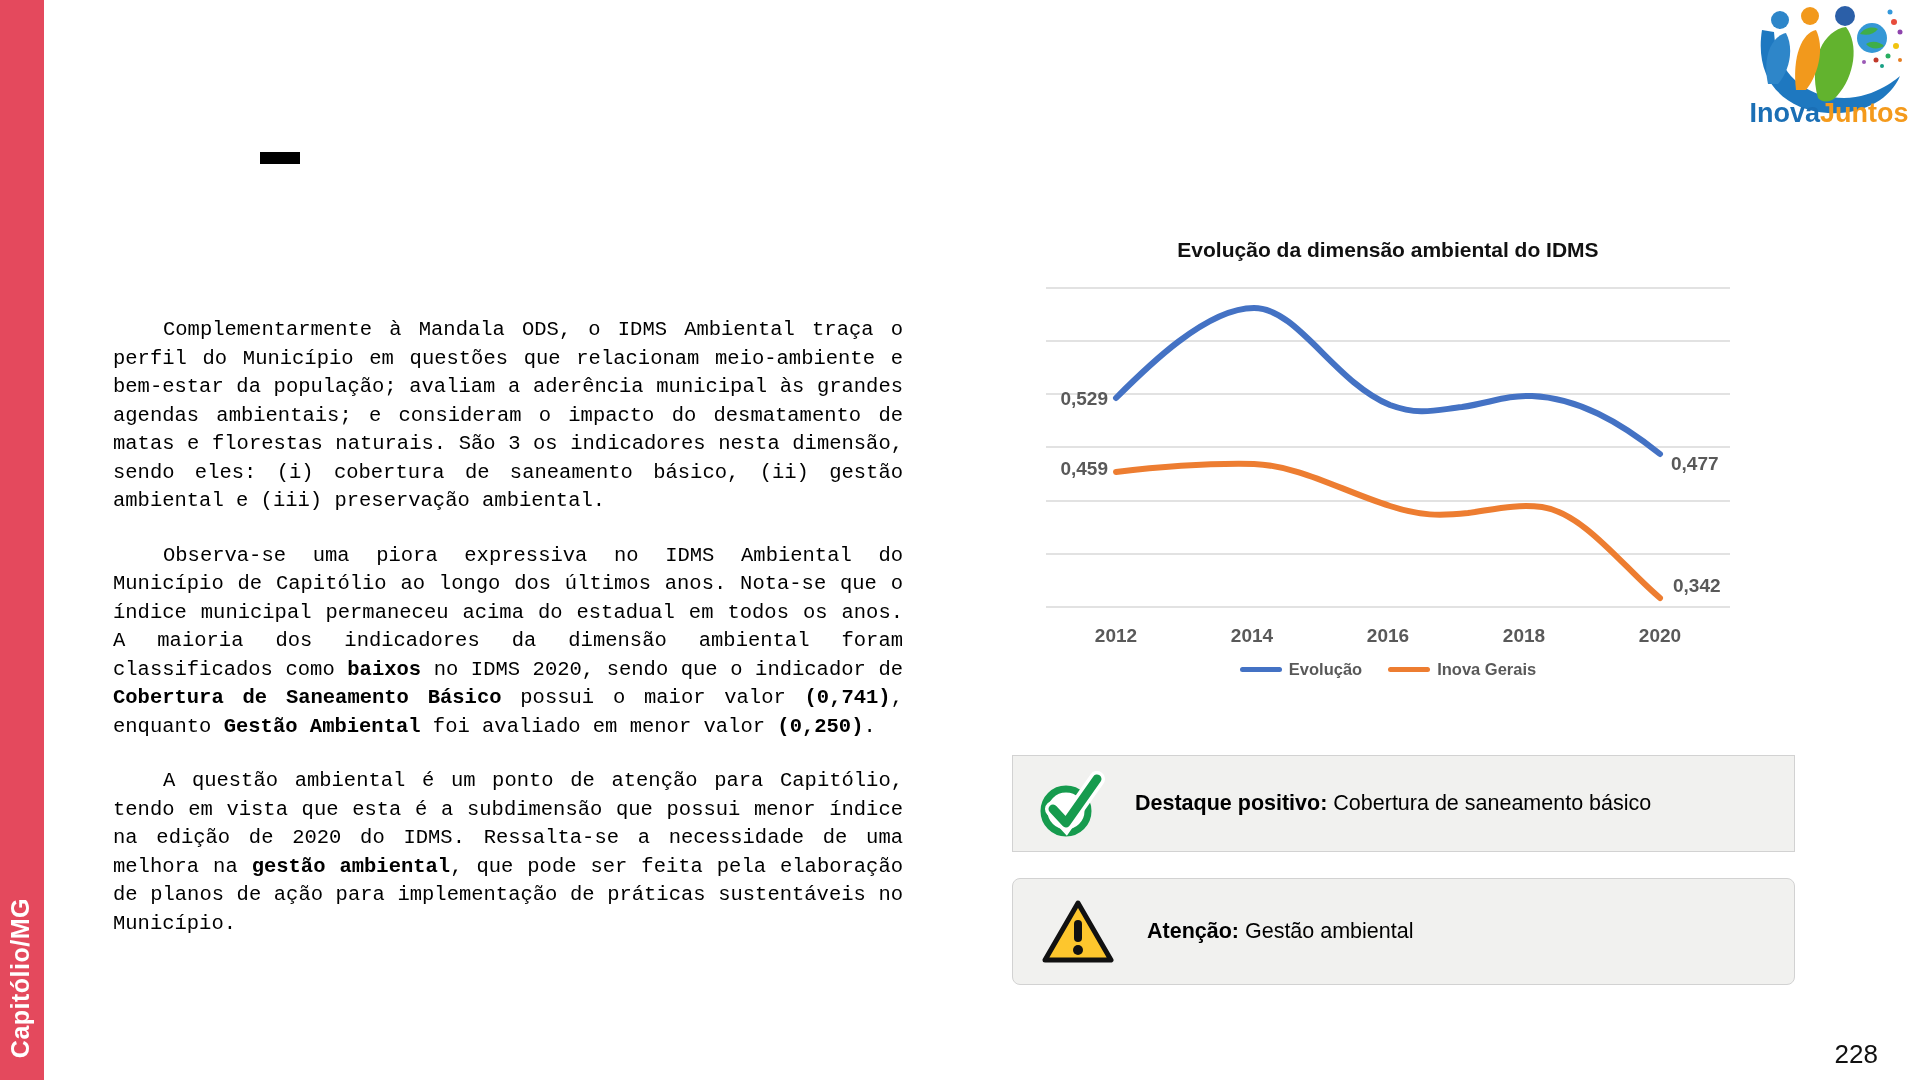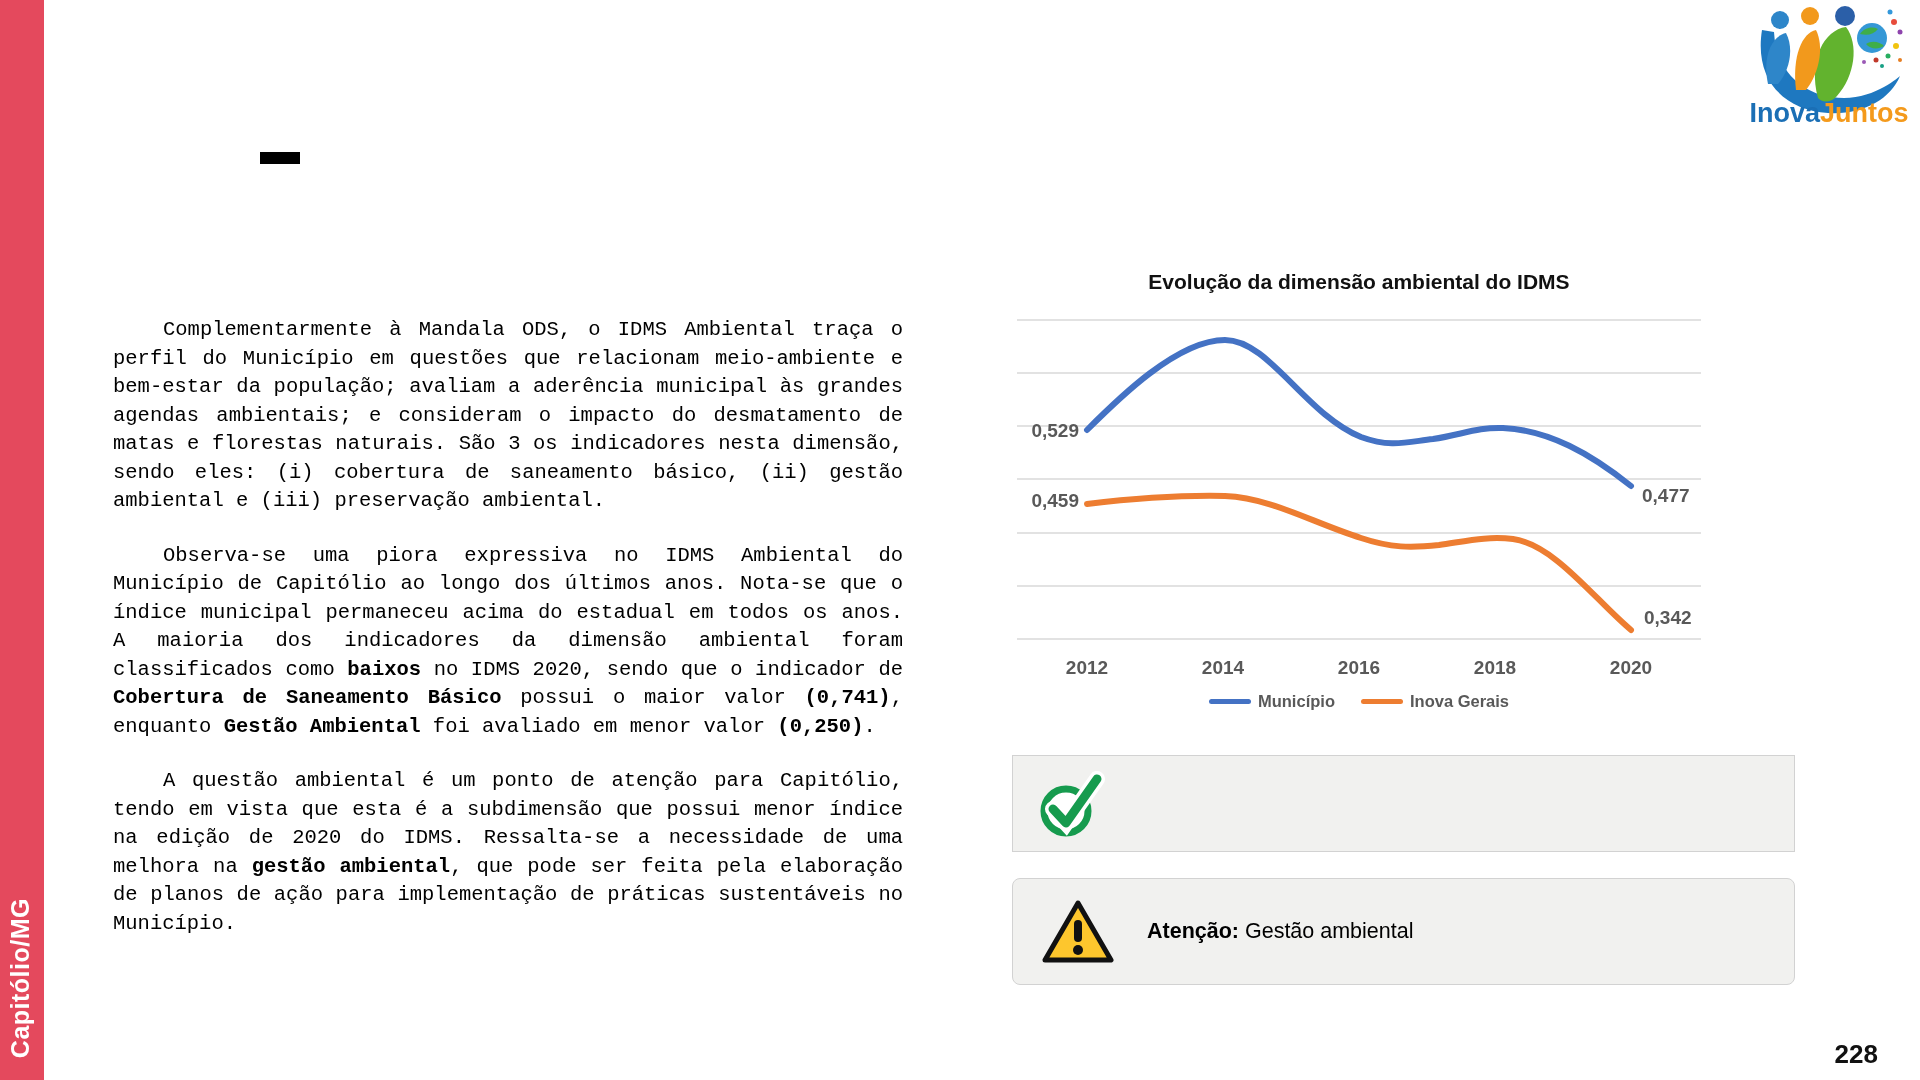--- a/index.html
+++ b/index.html
@@ -17,39 +17,39 @@
   
   .logo{position:absolute;left:1748px;top:0;width:164px;height:130px;}
 
   
   .textcol{position:absolute;left:113px;top:316px;width:790px;}
   .textcol p{margin:0 0 26px 0;text-align:justify;text-indent:50px;
         font-size:20.5px;line-height:28.5px;color:#000;font-family:Liberation Mono, monospace;}
   .b{font-weight:bold;}
 
   
-  .chart{position:absolute;left:1009px;top:238px;width:700px;margin-top:32px;}
+  .chart{position:absolute;left:1038px;top:238px;width:700px;}
   .chart-title{text-align:center;font-weight:bold;font-size:21px;color:#111;margin-bottom:14px;}
   .plot{display:block;}
   .legend{display:flex;justify-content:center;align-items:center;gap:26px;margin-top:6px;}
   .legend-item{display:flex;align-items:center;gap:7px;}
   .legend-swatch{width:42px;height:5px;border-radius:3px;}
   .sw-blue{background:#4472c4;}
   .sw-orange{background:#ed7d31;}
   .legend-label{font-weight:bold;font-size:16.5px;color:#595959;}
 
   
   .callout{position:absolute;left:1012px;width:783px;background:#f1f1ef;border:1px solid #d2d2d2;
         display:flex;align-items:center;gap:30px;padding-left:26px;box-sizing:border-box;}
   .callout-positive{top:755px;height:97px;}
   .callout-warning{top:878px;height:107px;border-radius:8px;}
   .callout-text{font-size:21.5px;color:#000;}
 
   
-  .page-number{position:absolute;right:42px;bottom:10px;font-size:26px;color:#111;font-weight:bold;}
+  .page-number{position:absolute;right:42px;bottom:10px;font-size:26px;color:#111;}
 </style>
 </head>
 <body>
 
 <div class="page">
 
   <div class="sidebar">
     <div class="sidebar-label">Capitólio/MG</div>
   </div>
 
@@ -115,35 +115,36 @@
         <text x="78" y="366">2012</text>
         <text x="214" y="366">2014</text>
         <text x="350" y="366">2016</text>
         <text x="486" y="366">2018</text>
         <text x="622" y="366">2020</text>
       </g>
     </svg>
     <div class="legend">
       <div class="legend-item">
         <span class="legend-swatch sw-blue"></span>
-        <span class="legend-label">Município</span>
+        <span class="legend-label">Evolução</span>
       </div>
       <div class="legend-item">
         <span class="legend-swatch sw-orange"></span>
         <span class="legend-label">Inova Gerais</span>
       </div>
     </div>
   </div>
 
   <div class="callout callout-positive">
     <svg width="66" height="68" viewBox="0 0 66 68">
       <circle cx="27" cy="41" r="22" fill="#fff" stroke="#169b4e" stroke-width="7"></circle>
       <path d="M14 39 L27 53 L58 9" fill="none" stroke="#fff" stroke-width="16" stroke-linecap="round"></path>
       <path d="M14 39 L27 53 L58 9" fill="none" stroke="#169b4e" stroke-width="9" stroke-linecap="round" stroke-linejoin="round"></path>
     </svg>
+    <div class="callout-text"><span class="b">Destaque positivo:</span><span> Cobertura de saneamento básico</span></div>
   </div>
 
   <div class="callout callout-warning">
     <svg width="78" height="72" viewBox="0 0 78 72">
       <path d="M39 7 L72 64 L6 64 Z" fill="#fdc62d" stroke="#111" stroke-width="5" stroke-linejoin="round"></path>
       <rect x="35" y="24" width="8" height="22" rx="4" fill="#111"></rect>
       <circle cx="39" cy="54" r="5" fill="#111"></circle>
     </svg>
     <div class="callout-text"><span class="b">Atenção:</span><span> Gestão ambiental</span></div>
   </div>

